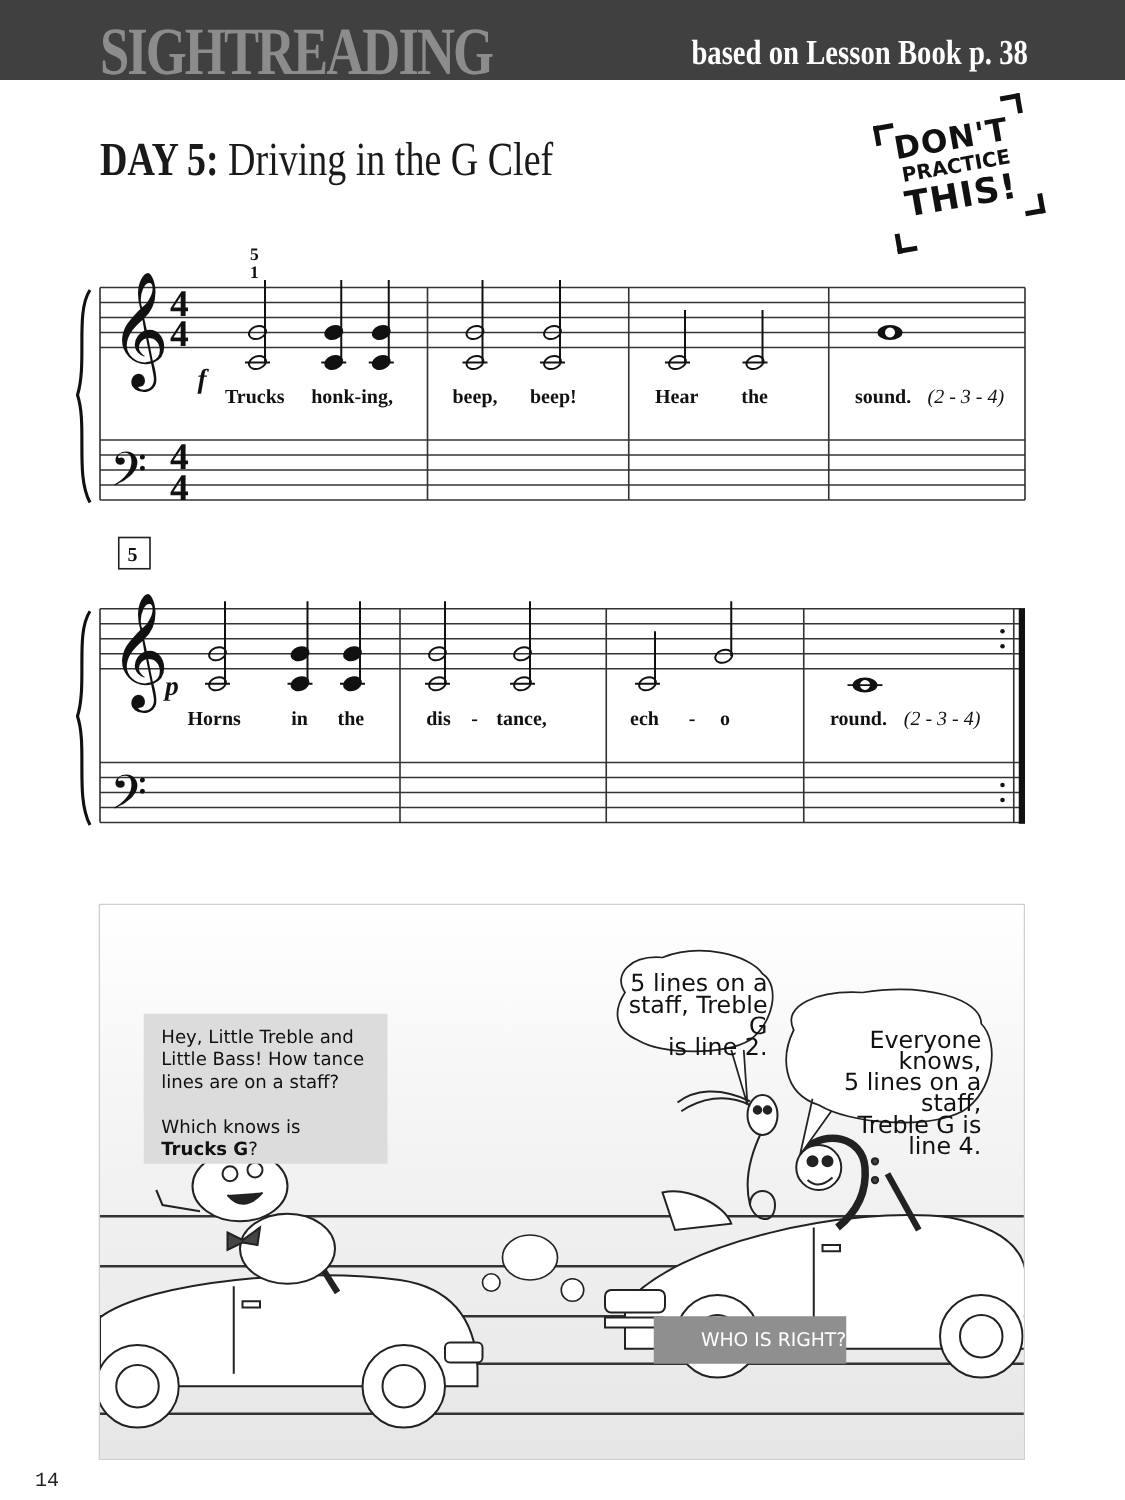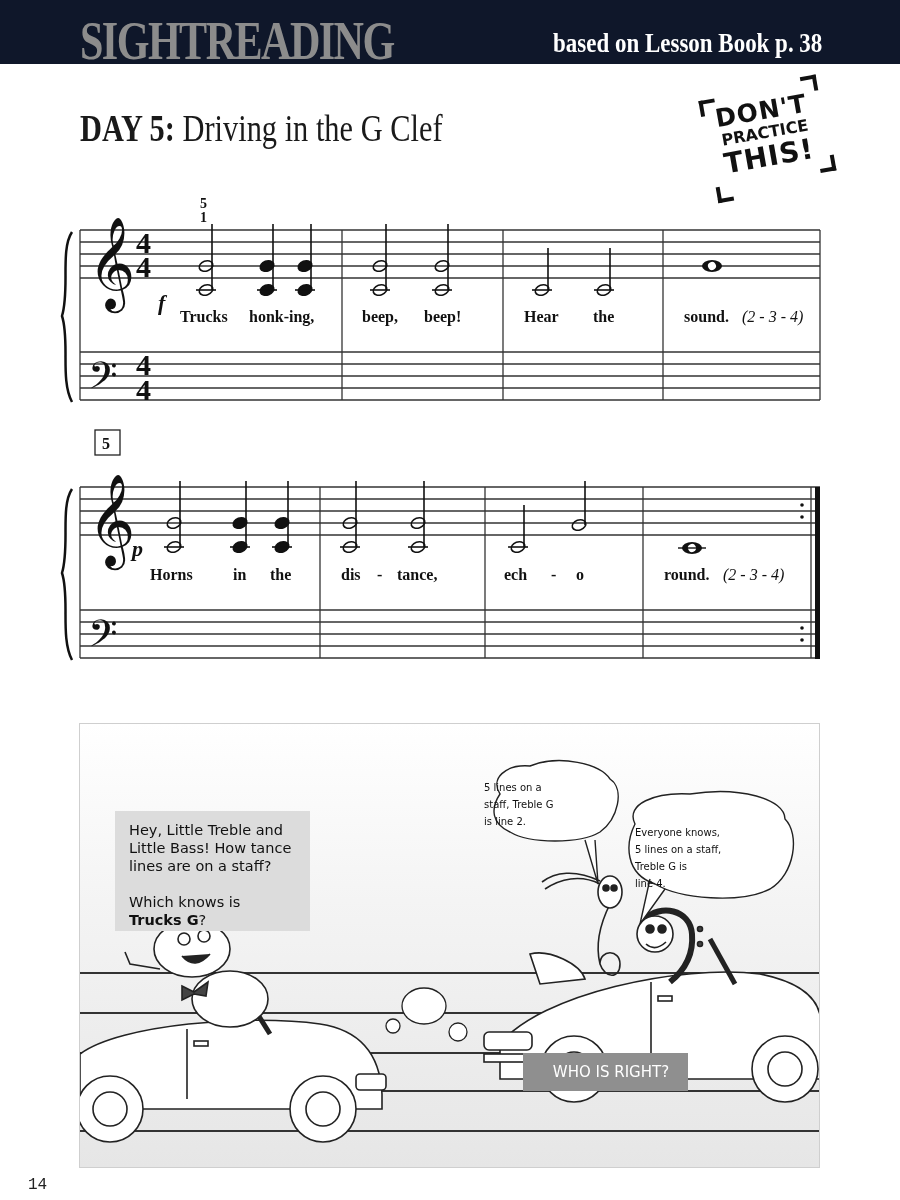--- a/index.html
+++ b/index.html
@@ -1,37 +1,37 @@
 <!DOCTYPE html>
 <html><head>
 <meta charset="utf-8">
 <style>
   html,body{margin:0;padding:0;background:#fff;}
   body{width:900px;height:1200px;position:relative;overflow:hidden;font-family:"Liberation Serif",serif;color:#1a1a1a;}
-  .topbar{position:absolute;left:0;top:0;width:900px;height:64px;background:#0f172a;}
+  .topbar{position:absolute;left:0;top:0;width:900px;height:64px;background:#404040;}
   .topbar .section{position:absolute;left:80px;top:14px;font-family:"Liberation Serif",serif;font-size:54px;line-height:54px;color:#8c8c8c;letter-spacing:-2px;transform:scaleX(0.78);transform-origin:left top;font-weight:bold;}
   .topbar .ref{position:absolute;right:78px;top:28px;font-size:28px;line-height:30px;color:#fff;font-weight:bold;transform:scaleX(0.82);transform-origin:right top;}
   .title{position:absolute;left:80px;top:108px;font-size:38px;line-height:40px;white-space:nowrap;transform:scaleX(0.8);transform-origin:left top;}
   .title .day{font-weight:bold;}
   .stamp{position:absolute;left:702px;top:84px;width:128px;height:110px;transform:rotate(-10deg);font-family:"DejaVu Sans",sans-serif;font-weight:bold;text-align:center;color:#111;}
   .stamp .l1{font-size:25px;line-height:26px;letter-spacing:1px;margin-top:14px;}
   .stamp .l2{font-size:16px;line-height:18px;}
   .stamp .l3{font-size:28px;line-height:30px;letter-spacing:1px;}
   .stamp .corner{position:absolute;width:12px;height:12px;border-color:#111;border-style:solid;border-width:0;}
   .stamp .c-tl{left:4px;top:6px;border-top-width:4px;border-left-width:4px;}
   .stamp .c-tr{right:4px;top:0px;border-top-width:4px;border-right-width:4px;}
   .stamp .c-bl{left:6px;bottom:0px;border-bottom-width:4px;border-left-width:4px;}
   .stamp .c-br{right:0px;bottom:12px;border-bottom-width:4px;border-right-width:4px;}
   svg text{font-family:"Liberation Serif",serif;}
   .panel{position:absolute;left:79px;top:723px;width:741px;height:445px;border:1px solid #cfcfcf;background:linear-gradient(#ffffff 0%,#f4f4f4 40%,#e6e6e6 100%);overflow:hidden;box-sizing:border-box;}
   .qbox{position:absolute;left:35px;top:87px;width:195px;height:120px;background:#dcdcdc;box-sizing:border-box;padding:10px 14px;font-family:"DejaVu Sans",sans-serif;font-size:14.5px;line-height:18px;color:#111;}
   .qbox p{margin:0;}
   .qbox .gap{height:18px;}
-  .bubble{position:absolute;font-family:"DejaVu Sans",sans-serif;font-size:10px;line-height:17px;text-align:left;color:#111;}
-  .whobox{position:absolute;left:523px;top:1053px;width:154px;height:38px;background:#8f8f8f;color:#fff;font-family:"DejaVu Sans",sans-serif;font-size:15px;line-height:38px;text-align:center;padding-left:11px;}
+  .bubble{position:absolute;font-family:"DejaVu Sans",sans-serif;font-size:19px;line-height:17px;text-align:right;color:#111;}
+  .whobox{position:absolute;left:523px;top:1053px;width:154px;height:38px;background:#8f8f8f;color:#fff;font-family:"DejaVu Sans",sans-serif;font-size:15px;line-height:38px;text-align:right;}
   .pagenum{position:absolute;left:28px;top:1176px;font-family:Liberation Mono, monospace;font-size:16px;color:#222;}
 </style>
 </head>
 <body>
 
 <div class="topbar">
   <div class="section">SIGHTREADING</div>
   <div class="ref">based on Lesson Book p. 38</div>
 </div>
 

